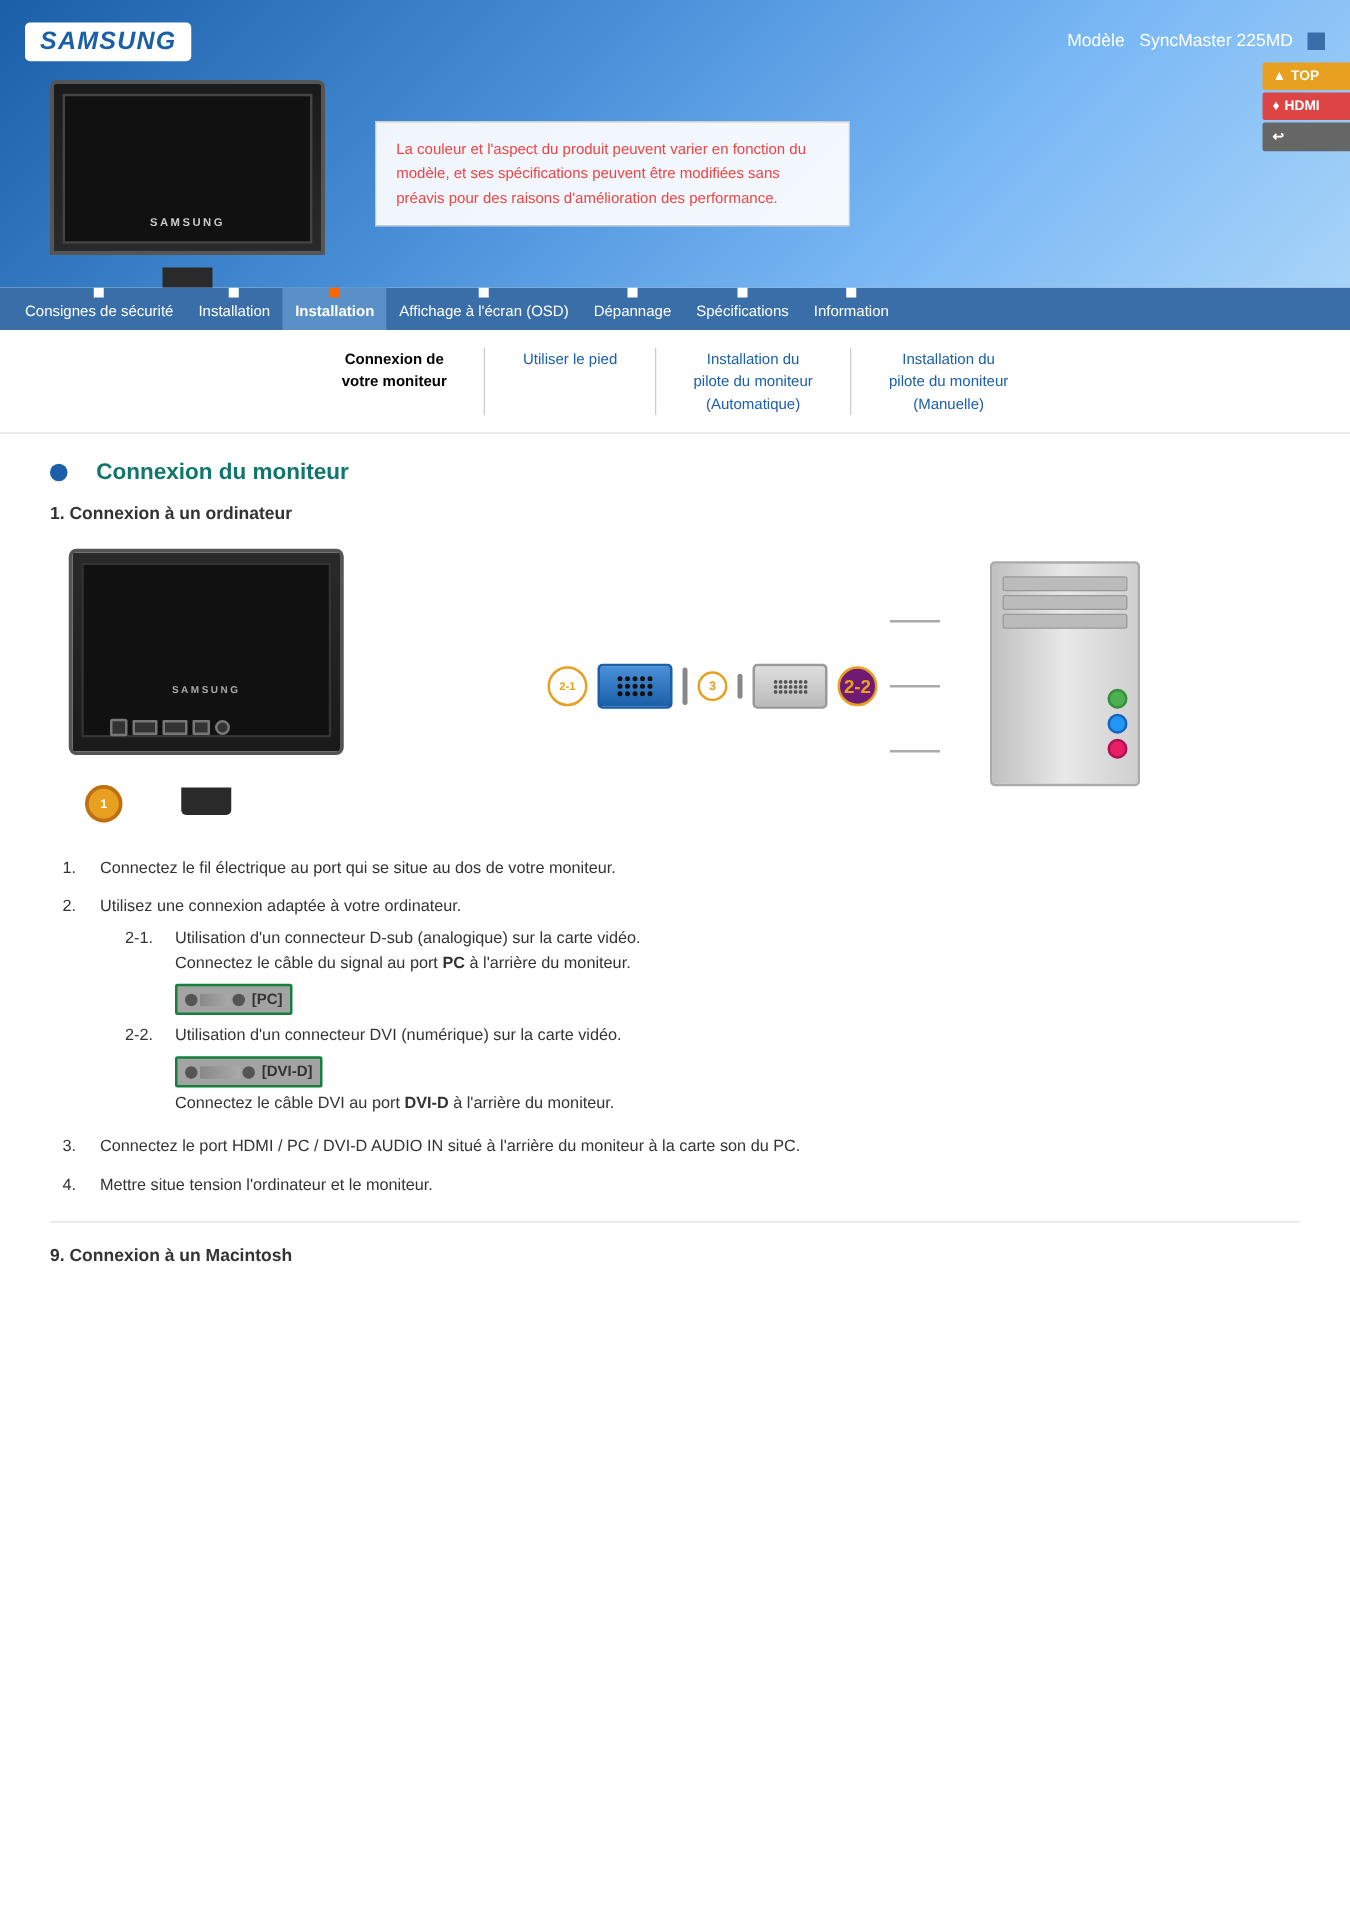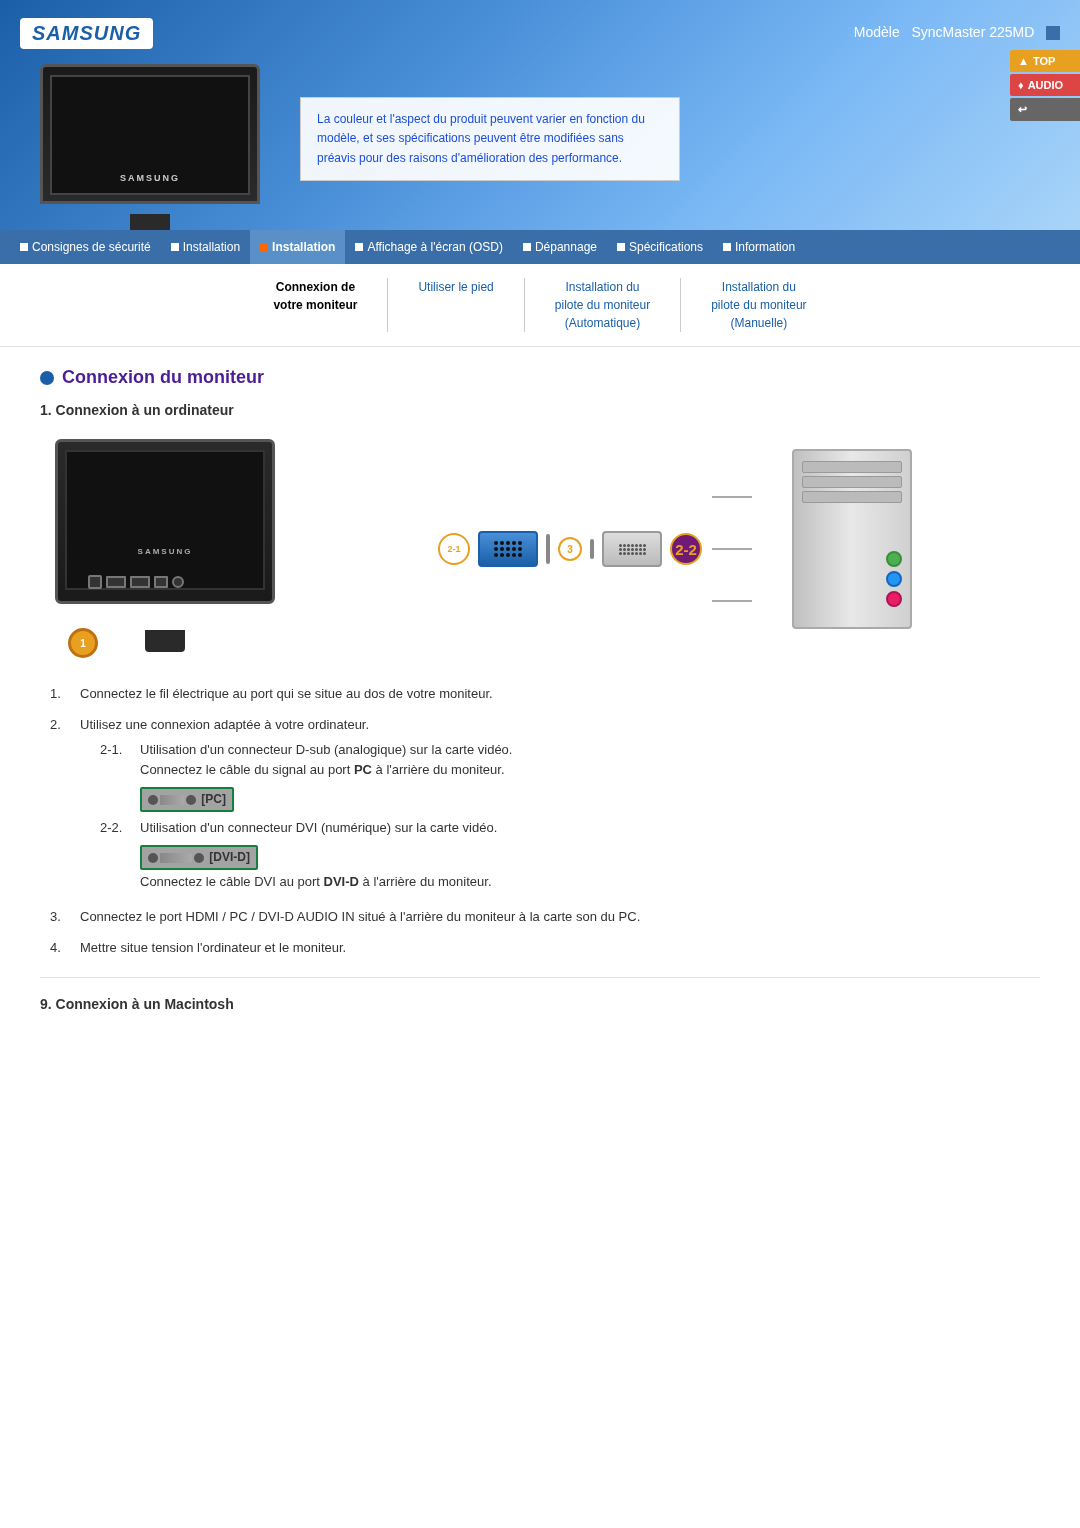--- a/index.html
+++ b/index.html
@@ -89,21 +89,21 @@
       bottom: -15px;
       border-radius: 0 0 4px 4px;
     }
     .notice-box {
       background: rgba(255,255,255,0.92);
       border: 1px solid #ccc;
       padding: 12px 16px;
       max-width: 380px;
       font-size: 12px;
       line-height: 1.6;
-      color: #1d4ed8;
+      color: #ef4444;
     }
 
     
     .right-buttons {
       position: absolute;
       right: 0;
       top: 50px;
       display: flex;
       flex-direction: column;
       gap: 2px;
@@ -137,20 +137,21 @@
       display: flex;
       align-items: center;
       gap: 4px;
       padding: 0 10px;
       height: 34px;
       font-size: 12px;
       color: #fff;
       cursor: pointer;
       text-decoration: none;
       white-space: nowrap;
+      flex-direction: column;
     }
     .nav-item.active {
       background: #5a90c8;
       font-weight: bold;
     }
     .nav-bullet {
       width: 8px;
       height: 8px;
       background: #fff;
       display: inline-block;
@@ -185,24 +186,24 @@
       color: #000;
     }
 
     
     .main-content {
       padding: 20px 40px;
     }
     .section-title {
       display: flex;
       align-items: center;
-      gap: 8px;
+      gap: 23px;
       font-size: 18px;
       font-weight: bold;
-      color: #4c1d95;
+      color: #0f766e;
       margin-bottom: 14px;
     }
     .blue-dot {
       width: 14px;
       height: 14px;
       background: #1a5fa8;
       border-radius: 50%;
       display: inline-block;
       flex-shrink: 0;
     }
@@ -382,21 +383,21 @@
     </div>
   </div>
 
   <div class="right-buttons">
     <div class="right-btn btn-top">
       <span>▲</span>
       <span>TOP</span>
     </div>
     <div class="right-btn btn-main">
       <span>♦</span>
-      <span>AUDIO</span>
+      <span>HDMI</span>
     </div>
     <div class="right-btn btn-back">
       <span>↩</span>
     </div>
   </div>
 </div>
 
 <div class="nav-bar">
   <div class="nav-item">
     <span class="nav-bullet"></span>

